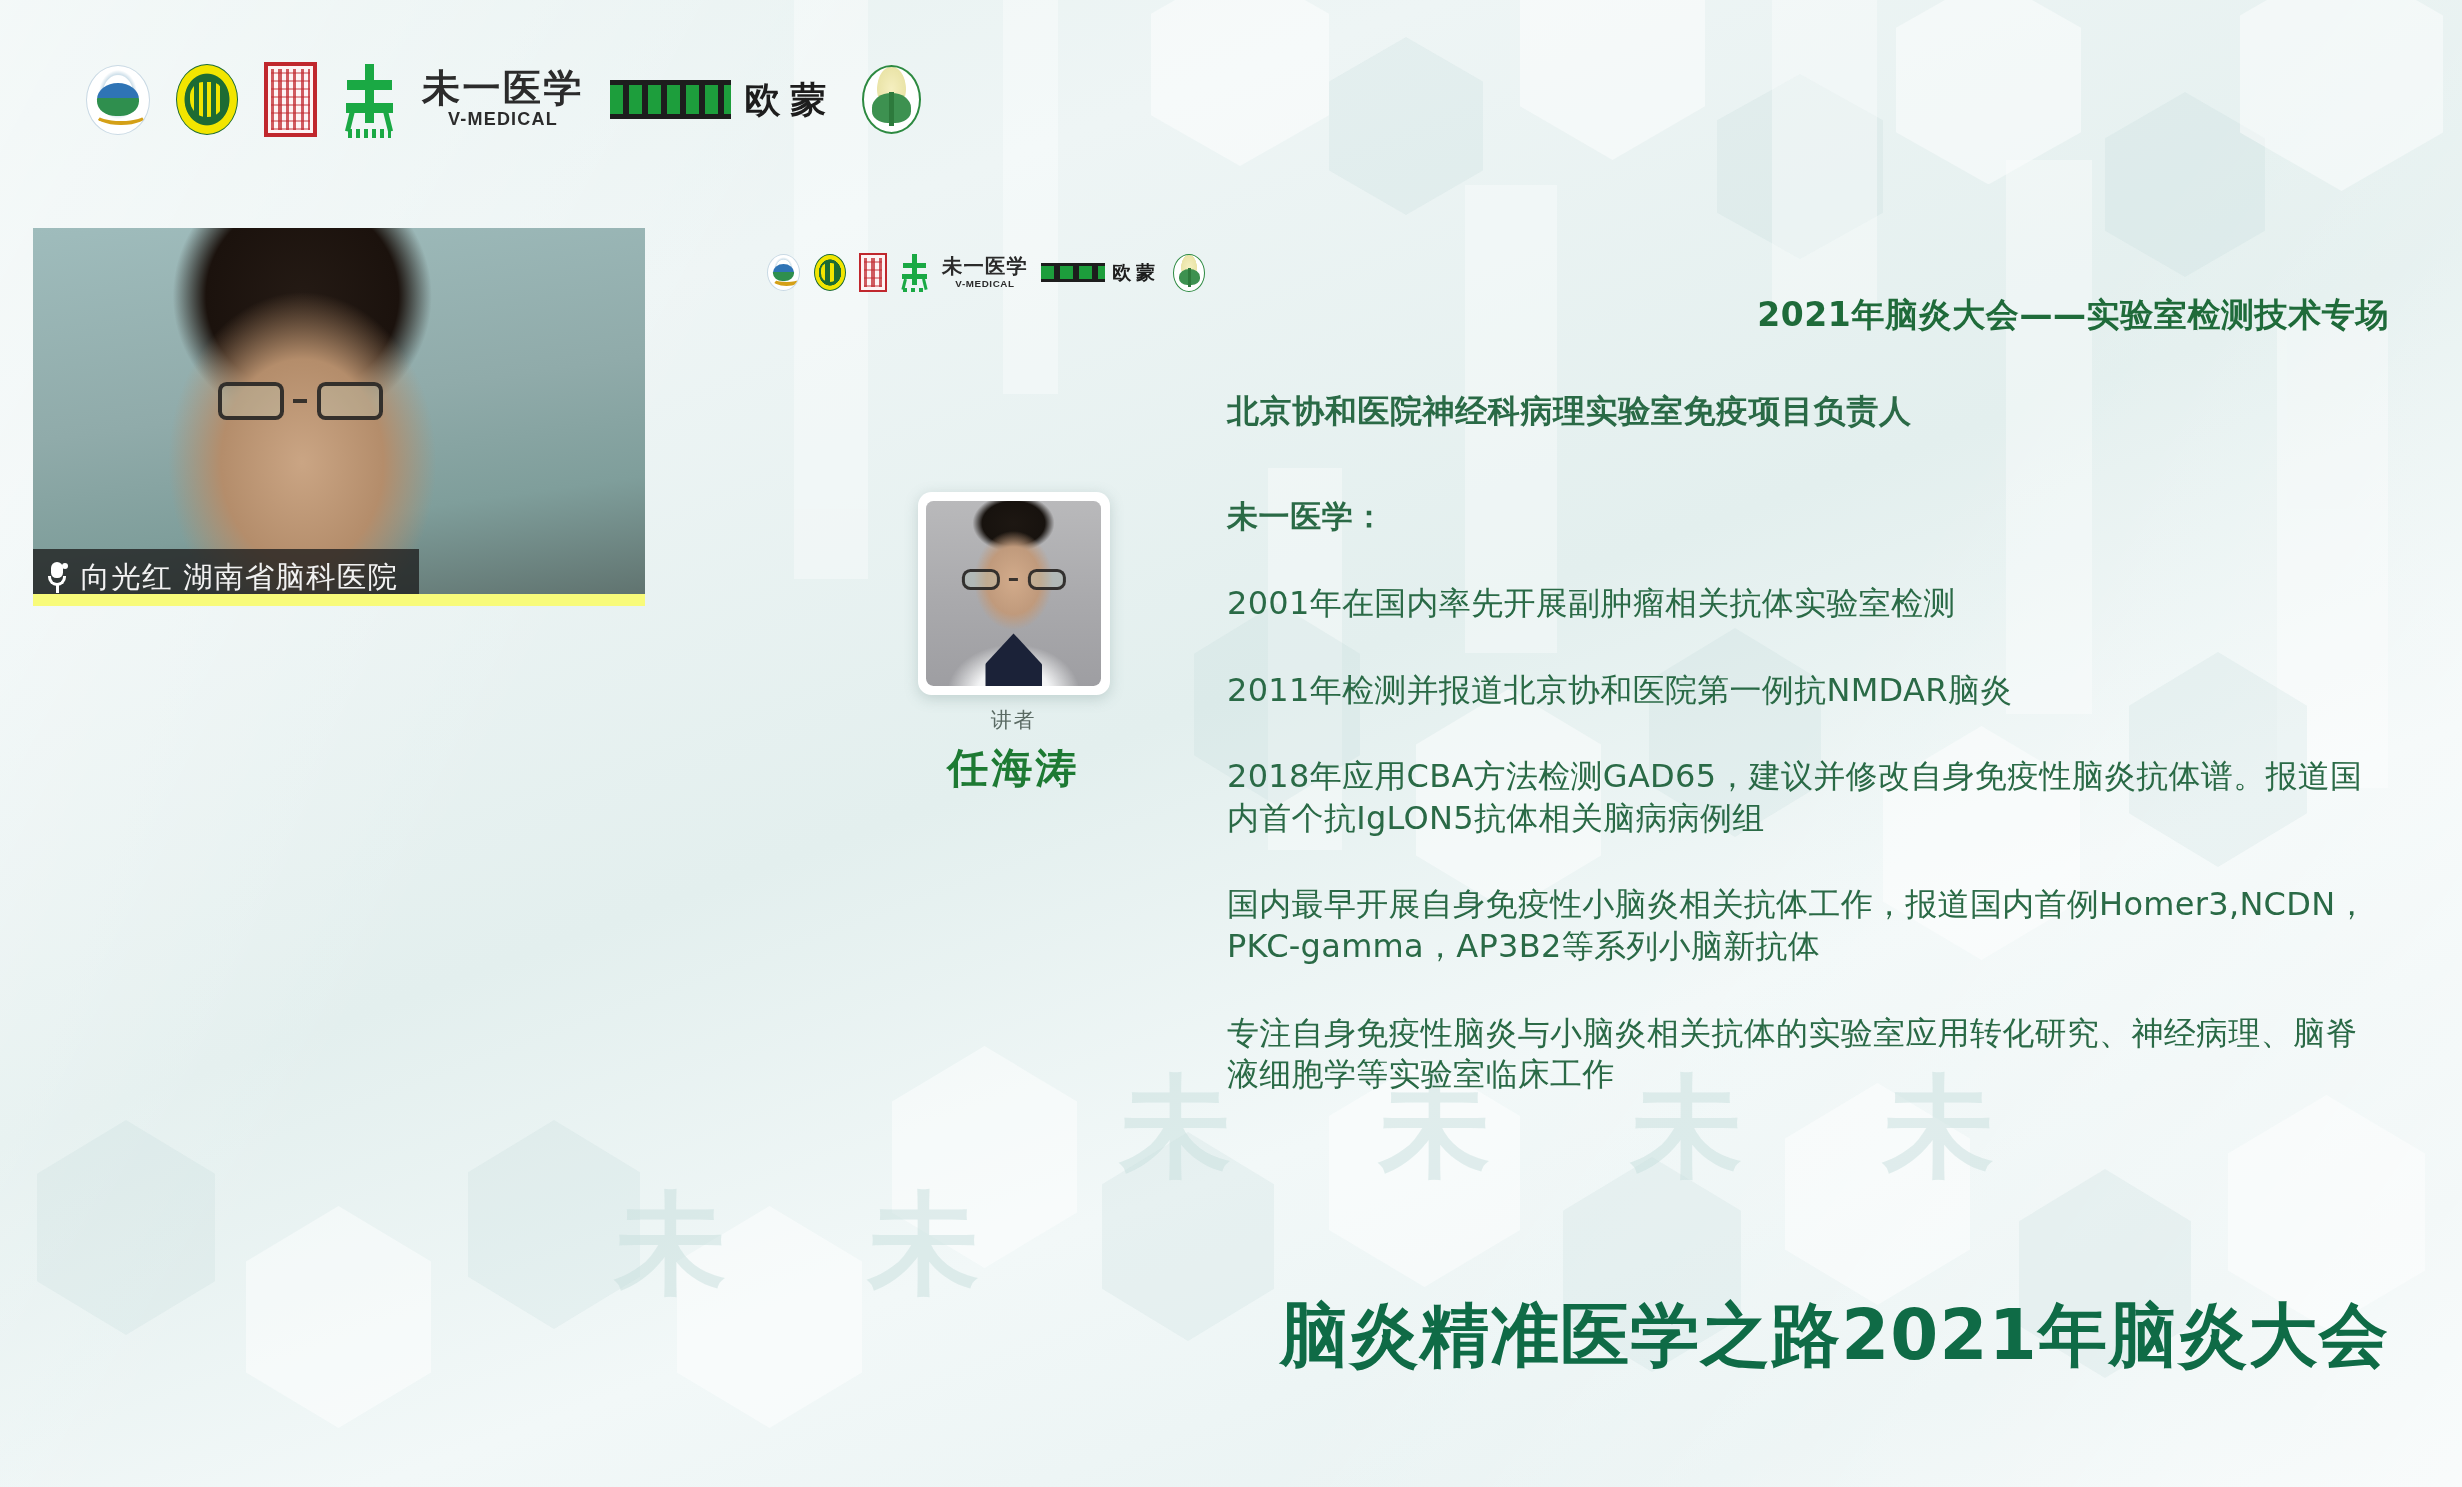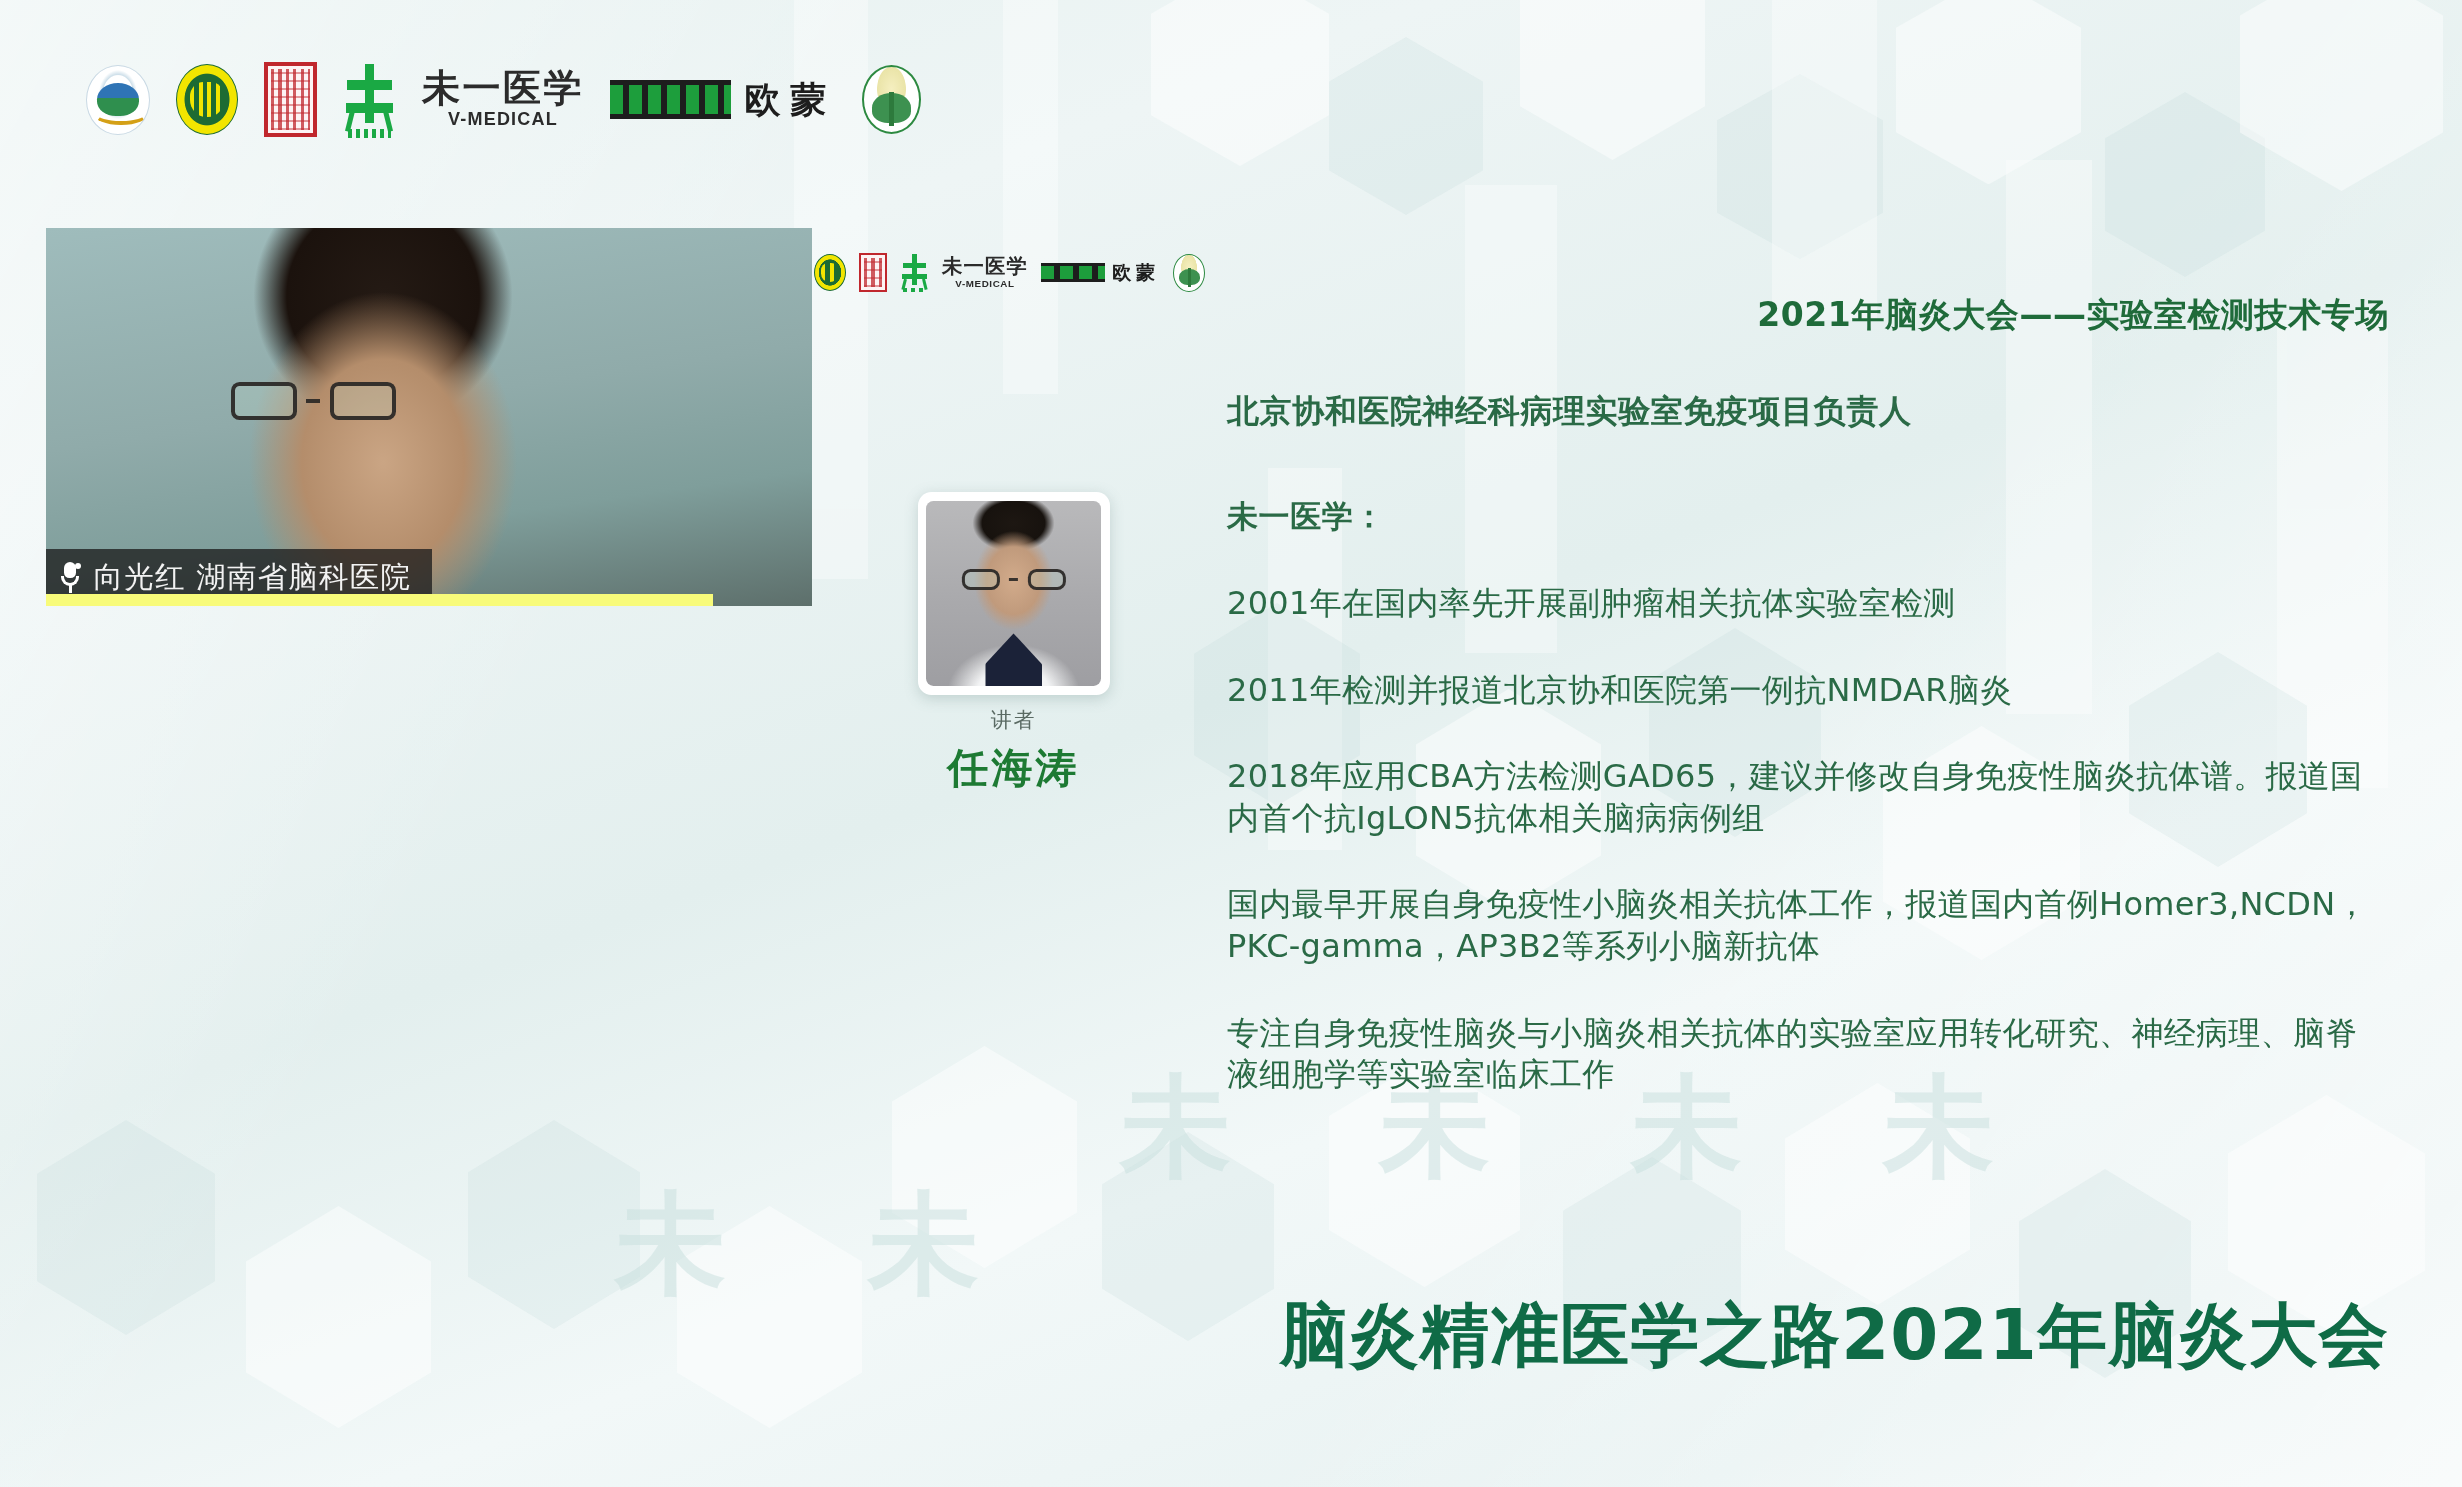--- a/index.html
+++ b/index.html
@@ -169,21 +169,21 @@
     content: ""; position: absolute;
     left: 46%; bottom: 10%; width: 8%; height: 52%; background: #2d7a3c;
   }
 
   
   .video-stack {
     position: absolute; left: 29.5px; top: 228px;
     width: 667px; height: 774px;
     z-index: 8;
   }
-  .tile { position: absolute; left: 16px; width: 766px; overflow: hidden; }
+  .tile { position: absolute; left: 3px; width: 612px; overflow: hidden; }
   .tile-top    { top: 0;   height: 378px; }
   .tile-bottom { top: 390px; height: 385px; }
 
   .tile-img { position: absolute; inset: 0; }
   .t1bg {
     background:
       radial-gradient(ellipse 203px 258px at 44% 62%, #caa584 0%, #b48d6b 40%, rgba(160,130,100,0) 66%),
       radial-gradient(ellipse 185px 185px at 44% 18%, #241a14 0%, #1b120d 52%, rgba(30,20,14,0) 70%),
       linear-gradient(172deg, #9fbcbc 0%, #90abaa 46%, #7f9e9b 72%, #5d6f6b 100%);
   }

